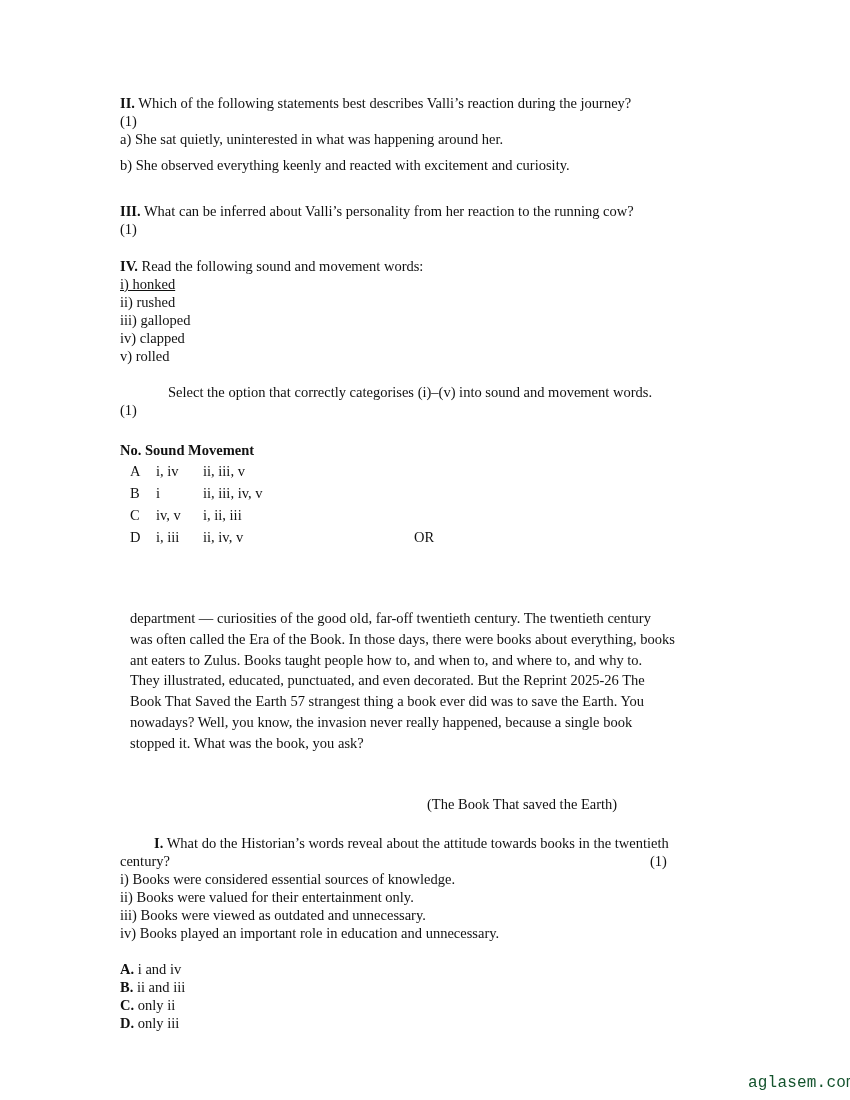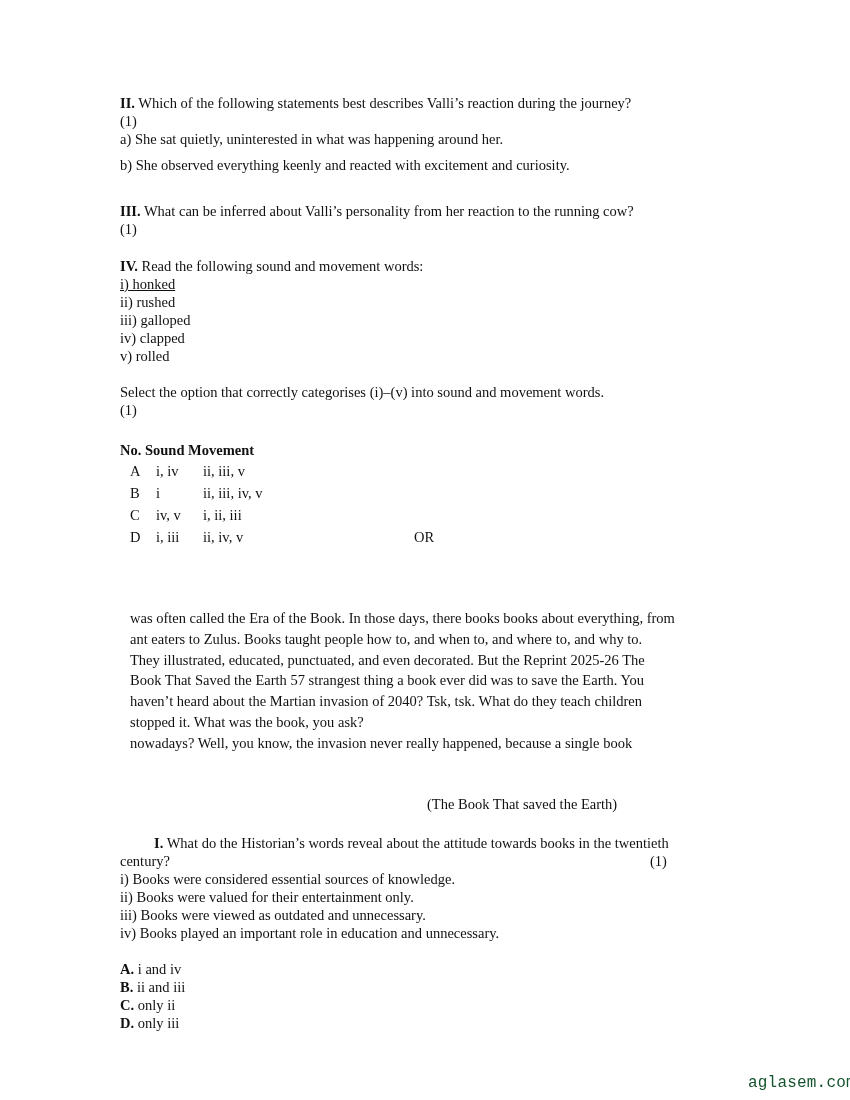--- a/index.html
+++ b/index.html
@@ -91,21 +91,21 @@
 
 <div class="line" style="top:257px;">
   <span class="b">IV.</span><span> Read the following sound and movement words:</span>
 </div>
 <div class="line" style="top:275px;text-decoration:underline;">i) honked</div>
 <div class="line" style="top:293px;">ii) rushed</div>
 <div class="line" style="top:311px;">iii) galloped</div>
 <div class="line" style="top:329px;">iv) clapped</div>
 <div class="line" style="top:347px;">v) rolled</div>
 
-<div class="line" style="top:383px;">Select the option that correctly categorises (i)–(v) into sound and movement words.</div>
+<div class="line" style="top:383px;margin-left:48px;">Select the option that correctly categorises (i)–(v) into sound and movement words.</div>
 <div class="line" style="top:401px;">(1)</div>
 
 <div class="line b" style="top:441px;">No. Sound Movement</div>
 
 <div class="tbl-row" style="top:462px;">
   <span class="c-no">A</span>
   <span class="c-sound">i, iv</span>
   <span class="c-move">ii, iii, v</span>
 </div>
 <div class="tbl-row" style="top:484px;">
@@ -120,27 +120,27 @@
 </div>
 <div class="tbl-row" style="top:528px;">
   <span class="c-no">D</span>
   <span class="c-sound">i, iii</span>
   <span class="c-move">ii, iv, v</span>
 </div>
 
 <div class="or">OR</div>
 
 <div class="passage" style="top:608px;">
-  <span class="pl">was often called the Era of the Book. In those days, there books books about everything, from</span>
+  <span class="pl">department — curiosities of the good old, far-off twentieth century. The twentieth century</span>
+  <span class="pl">was often called the Era of the Book. In those days, there were books about everything, books</span>
   <span class="pl">ant eaters to Zulus. Books taught people how to, and when to, and where to, and why to.</span>
   <span class="pl">They illustrated, educated, punctuated, and even decorated. But the Reprint 2025-26 The</span>
   <span class="pl">Book That Saved the Earth 57 strangest thing a book ever did was to save the Earth. You</span>
-  <span class="pl">haven’t heard about the Martian invasion of 2040? Tsk, tsk. What do they teach children</span>
+  <span class="pl">nowadays? Well, you know, the invasion never really happened, because a single book</span>
   <span class="pl">stopped it. What was the book, you ask?</span>
-  <span class="pl">nowadays? Well, you know, the invasion never really happened, because a single book</span>
 </div>
 <div class="source">(The Book That saved the Earth)</div>
 
 <div class="line" style="top:834px;margin-left:34px;">
   <span class="b">I.</span><span> What do the Historian’s words reveal about the attitude towards books in the twentieth</span>
 </div>
 <div class="line" style="top:852px;">century?</div>
 <div class="marks-right" style="top:852px;">(1)</div>
 <div class="line" style="top:870px;">i) Books were considered essential sources of knowledge.</div>
 <div class="line" style="top:888px;">ii) Books were valued for their entertainment only.</div>

